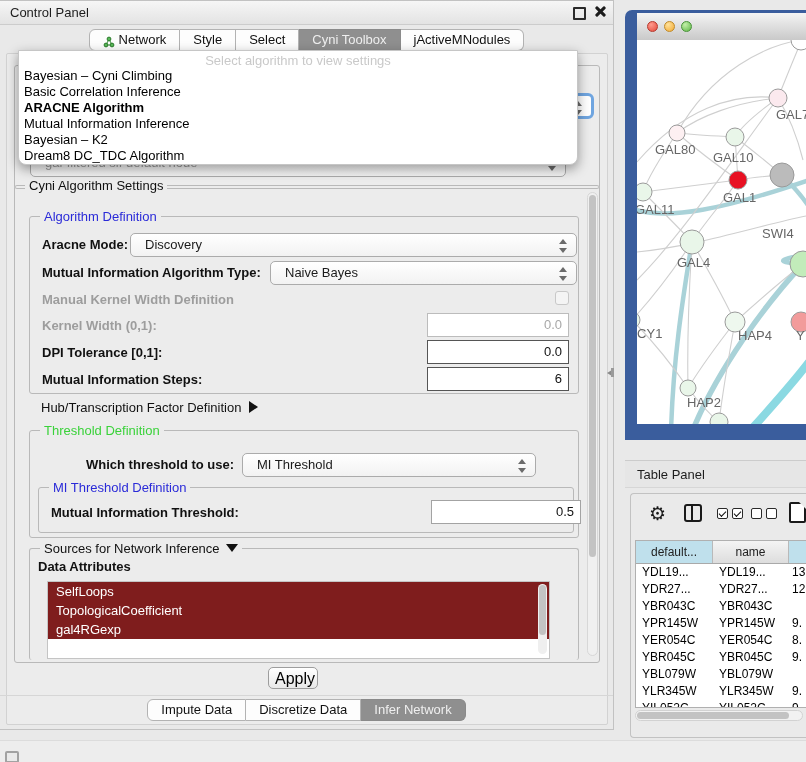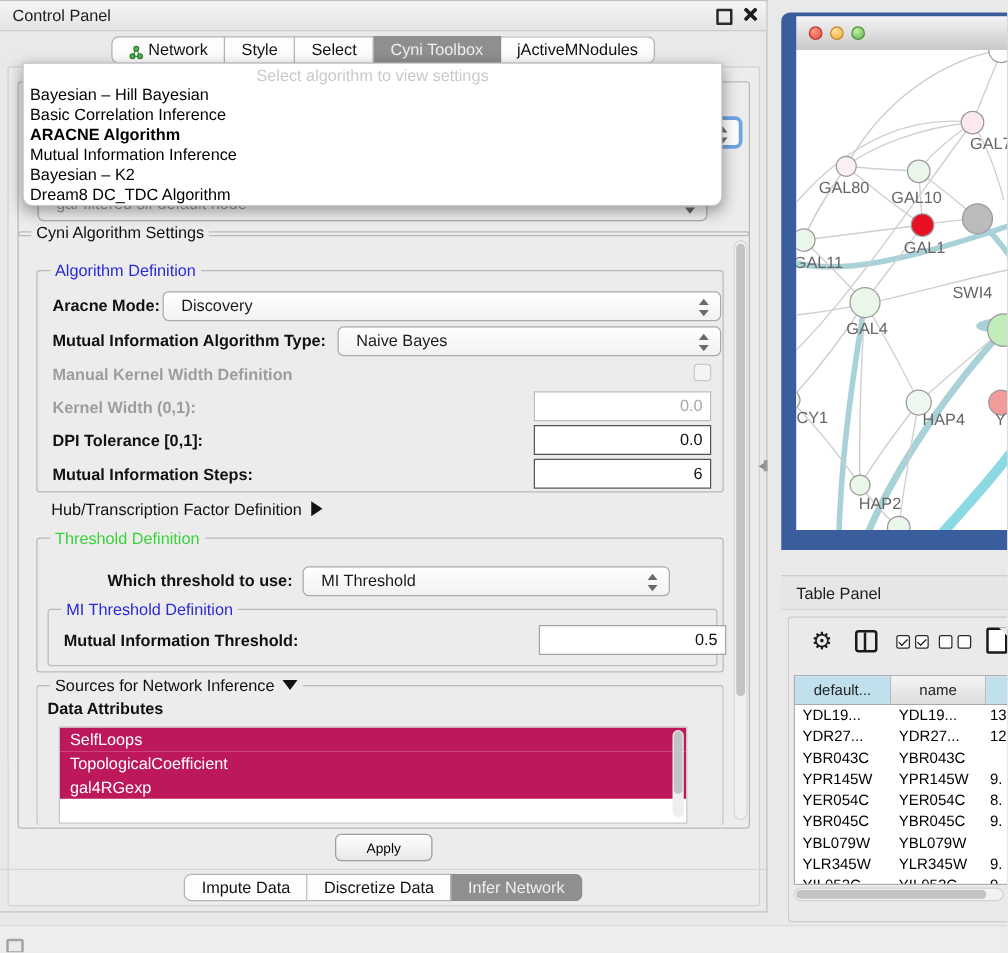--- a/index.html
+++ b/index.html
@@ -49,26 +49,26 @@
   .dd-item{height:16px;line-height:16px;padding-left:5px;font-size:13px;color:#000;}
   .dd-item.bold{font-weight:bold;}
   
   .blue-ring{position:absolute;left:566px;top:92px;width:28px;height:26px;background:#fff;border:3px solid #6fa5e0;border-radius:6px;box-sizing:border-box;z-index:2;}
   .bg-combo{position:absolute;left:30px;top:150px;width:536px;height:26px;z-index:2;color:#9a9a9a;}
   
   .vscroll{position:absolute;width:11px;background:#f0f0f0;border:1px solid #d7d7d7;border-radius:6px;box-sizing:border-box;}
   .vthumb{position:absolute;left:1px;width:7px;background:#c3c3c3;border-radius:4px;}
   
   .attr-list{position:absolute;background:#fff;border:1px solid #c4c4c4;box-sizing:border-box;overflow:hidden;}
-  .attr-item{height:19px;line-height:19px;background:#be185d;color:#fff;padding-left:8px;font-size:13px;}
+  .attr-item{height:19px;line-height:19px;background:#7f1d1d;color:#fff;padding-left:8px;font-size:13px;}
   .attr-scroll{position:absolute;right:2px;top:2px;width:9px;height:70px;background:#efefef;border-radius:5px;}
   .attr-scroll .vthumb{top:1px;height:50px;}
   
-  .apply-btn{position:absolute;left:268px;top:666px;width:78px;height:22px;background:linear-gradient(#ffffff,#e8e8e8);
-             border:1px solid #9d9d9d;border-radius:5px;font-size:11px;text-align:center;line-height:20px;box-sizing:border-box;}
+  .apply-btn{position:absolute;left:268px;top:666px;width:50px;height:22px;background:linear-gradient(#ffffff,#e8e8e8);
+             border:1px solid #9d9d9d;border-radius:5px;font-size:16px;text-align:center;line-height:20px;box-sizing:border-box;}
   .bt-sep{position:absolute;left:0;top:694px;width:100%;border-top:1px solid #d6d6d6;}
   .cp-btabs{position:absolute;top:698px;left:0;width:100%;display:flex;justify-content:center;}
   
   .netwin{position:absolute;left:625px;top:10px;width:181px;height:430px;background:#3a5d9d;border-radius:7px 0 0 0;}
   .net-titlebar{position:absolute;left:12px;top:3px;width:169px;height:27px;
                 background:linear-gradient(#f4f4f4,#c9c9c9);border-bottom:1px solid #9b9b9b;}
   .tl{position:absolute;top:8px;width:11px;height:11px;border-radius:50%;box-sizing:border-box;}
   .tl.red{left:10px;background:radial-gradient(circle at 35% 30%,#ff9a8d,#e3493b);border:1px solid #b5372c;}
   .tl.yellow{left:27px;background:radial-gradient(circle at 35% 30%,#ffe29a,#f2a934);border:1px solid #c08a28;}
   .tl.green{left:44px;background:radial-gradient(circle at 35% 30%,#c4f0a9,#5eb546);border:1px solid #489238;}
@@ -157,21 +157,21 @@
         <span class="stepper"></span>
       </span>
     <div class="combo bg-combo">
       <span>gal-filtered sif default node</span>
       <span class="stepper"></span>
     </div>
 
     <div class="popup">
       <div class="dd-ph">Select algorithm to view settings</div>
       <div id="dd-items">
-          <div class="dd-item">Bayesian – Hill Bayesian</div>
+          <div class="dd-item">Bayesian – Cyni Climbing</div>
           <div class="dd-item">Basic Correlation Inference</div>
           <div class="dd-item bold">ARACNE Algorithm</div>
           <div class="dd-item">Mutual Information Inference</div>
           <div class="dd-item">Bayesian – K2</div>
           <div class="dd-item">Dream8 DC_TDC Algorithm</div>
         </div>
     </div>
 
     <div class="group" style="left:14px;top:184px;width:586px;height:478px;z-index:3;">
       <span class="legend">Cyni Algorithm Settings</span>

